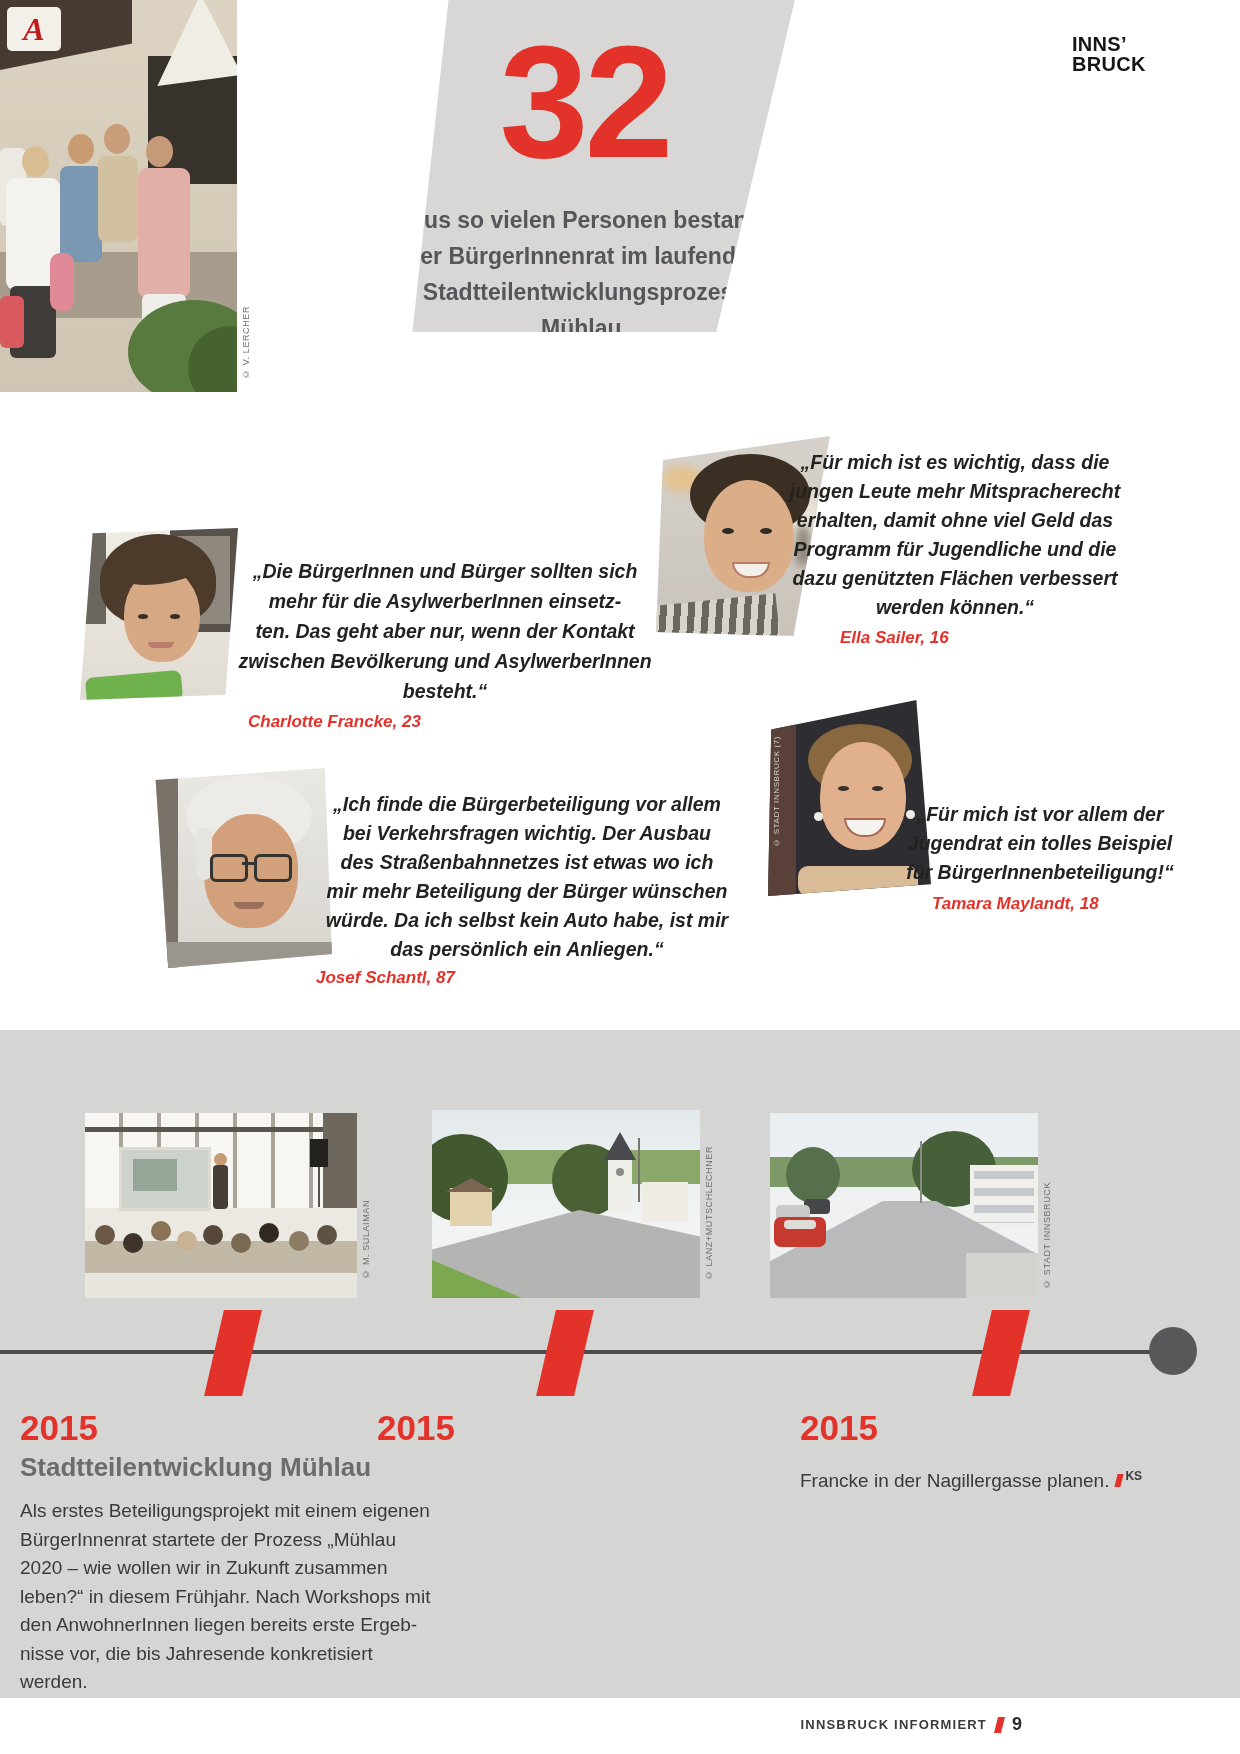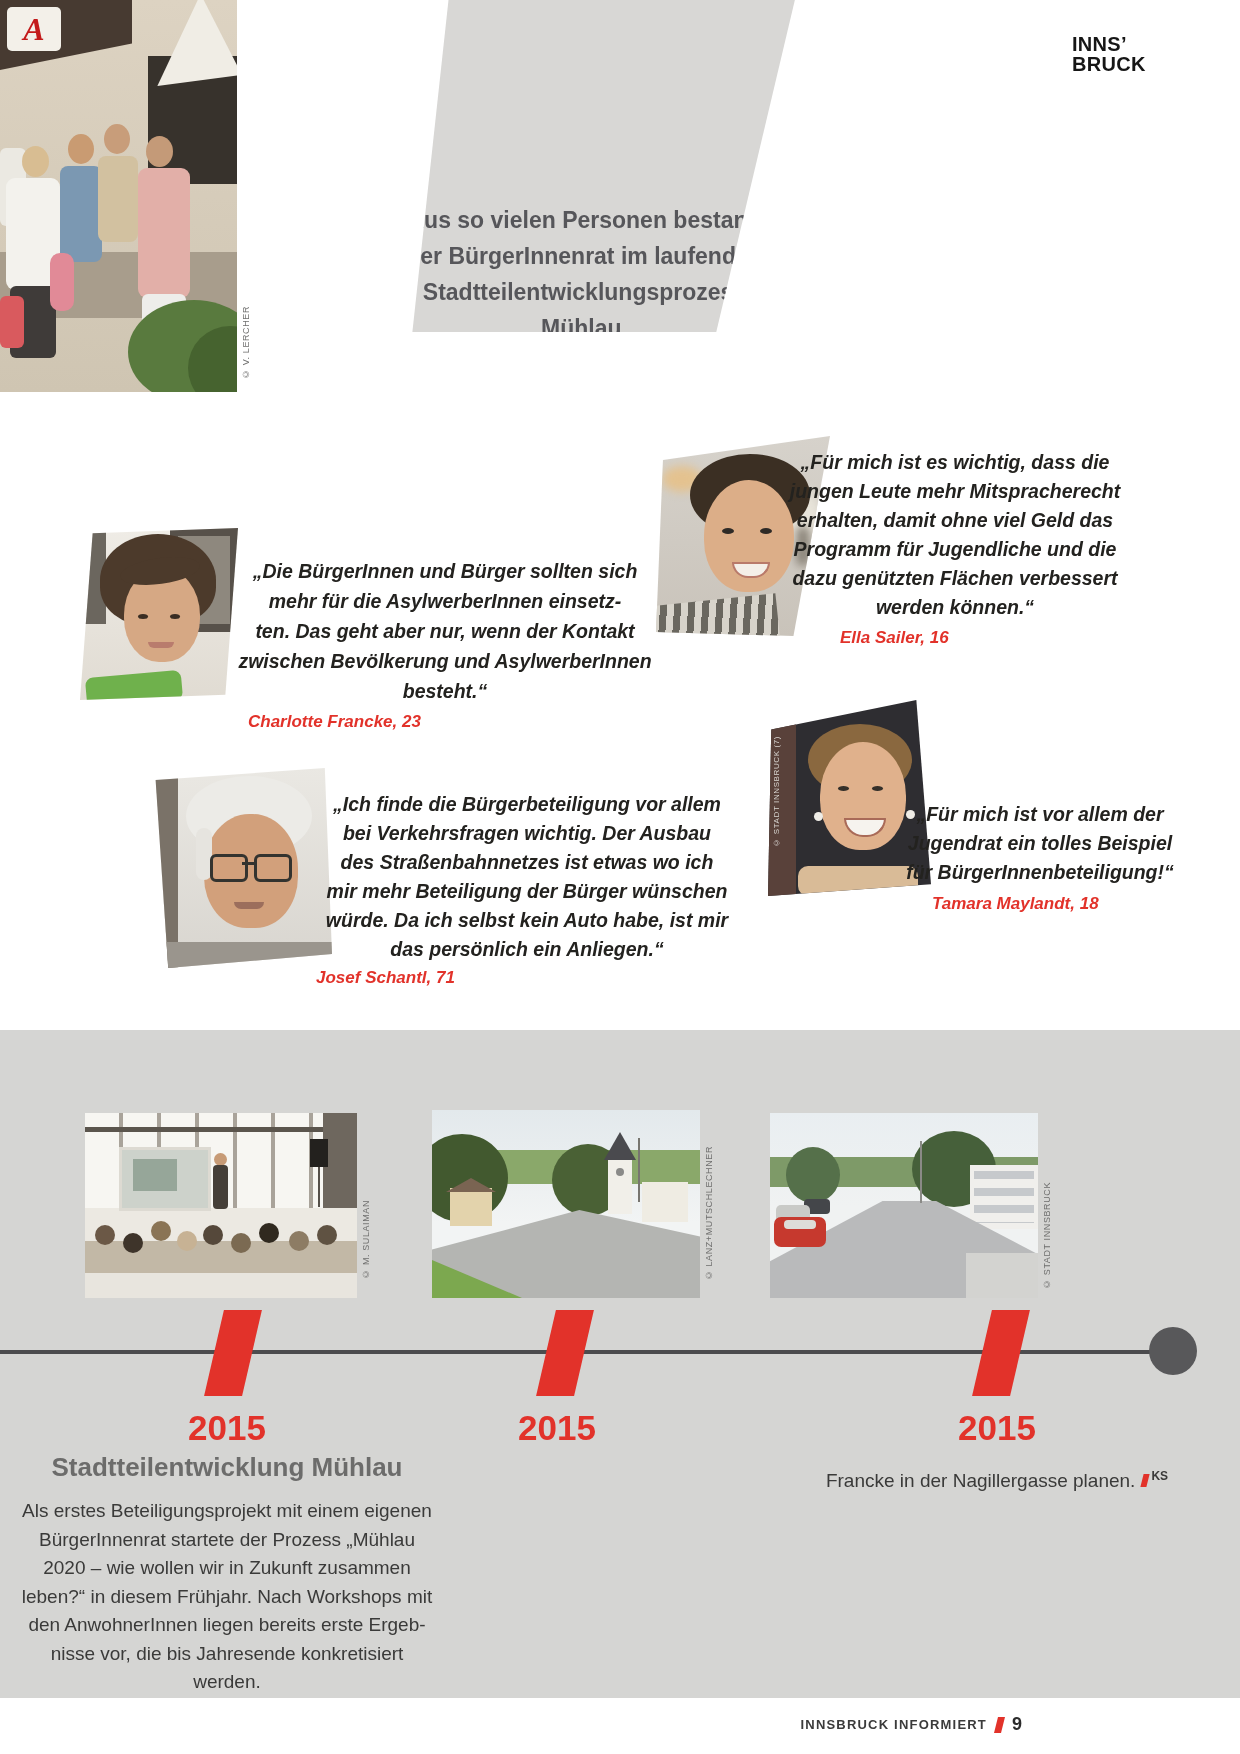--- a/index.html
+++ b/index.html
@@ -23,21 +23,21 @@
   .quote-text{position:absolute;text-align:center;font-style:italic;font-weight:bold;
               color:#23221f;font-size:19.5px;line-height:29px;}
   .quote-author{position:absolute;font-style:italic;font-weight:bold;color:#e2322a;font-size:17px;}
   .qphoto{position:absolute;overflow:hidden;}
   
   .gray-section{position:absolute;left:0;top:1030px;width:1240px;height:668px;background:#d5d5d3;}
   .bphoto{position:absolute;overflow:hidden;}
   .tl-line{position:absolute;left:0;top:1350px;width:1172px;height:4px;background:#4c4c4e;}
   .tl-dot{position:absolute;left:1149px;top:1327px;width:48px;height:48px;border-radius:50%;background:#58585a;}
   .tl-slash{position:absolute;width:38px;height:86px;background:#e2322a;transform:skewX(-13deg);}
-  .tl-col{position:absolute;text-align:center;}
+  .tl-col{position:absolute;text-align:left;}
   .tl-year{font-size:35px;font-weight:bold;color:#e2322a;}
   .tl-title{font-size:26px;font-weight:bold;color:#6c6c6b;margin-top:4px;}
   .tl-body{font-size:19px;line-height:28.5px;color:#3a3a39;margin-top:14px;}
   .ks-slash{display:inline-block;width:6px;height:13px;background:#e2322a;
             transform:skewX(-14deg);margin:0 3px 0 7px;}
   .ks{font-size:12px;font-weight:bold;color:#3a3a39;vertical-align:super;}
   
   .footer{position:absolute;top:1714px;right:218px;display:flex;align-items:center;gap:9px;}
   .footer-brand{font-size:13px;font-weight:bold;letter-spacing:1.2px;color:#3b3b3b;}
   .footer-slash{width:7px;height:16px;background:#e2322a;transform:skewX(-14deg);}
@@ -69,20 +69,21 @@
     <div class="abs" style="left:138px;top:168px;width:52px;height:130px;background:#e2afa8;border-radius:9px;"></div>
     <div class="abs" style="left:142px;top:294px;width:44px;height:72px;background:#eeedea;border-radius:6px;"></div>
     <div class="abs" style="left:50px;top:253px;width:24px;height:58px;background:#e18a97;border-radius:10px;"></div>
     <div class="abs" style="left:0;top:296px;width:24px;height:52px;background:#d95a5e;border-radius:6px;"></div>
     <div class="abs" style="left:128px;top:300px;width:132px;height:104px;background:#597a3e;border-radius:50%;"></div>
     <div class="abs" style="left:188px;top:326px;width:84px;height:84px;background:#46632f;border-radius:50%;"></div>
   </div>
   <div class="credit-v" style="left:241px;top:306px;">© V. LERCHER</div>
 
   <div class="stat-panel">
+    <div class="stat-value">32</div>
     <div class="stat-caption">Aus so vielen Personen bestand<br>der BürgerInnenrat im laufenden<br>Stadtteilentwicklungsprozess<br>Mühlau.</div>
   </div>
 
   <div class="logo">
     <div>INNS’</div>
     <div>BRUCK</div>
   </div>
 
   <div class="qphoto" style="left:656px;top:436px;width:174px;height:200px;background:linear-gradient(180deg,#d6d2cb,#c9c3ba);clip-path:polygon(4% 12%,100% 0,79% 100%,0 98%);">
     <div class="abs soft" style="left:6px;top:30px;width:40px;height:26px;background:#e4c28f;border-radius:50%;"></div>
@@ -118,21 +119,21 @@
     <div class="abs" style="left:34px;top:8px;width:126px;height:80px;background:#ecebe7;border-radius:50%;"></div>
     <div class="abs" style="left:52px;top:46px;width:94px;height:114px;background:#d2a07b;border-radius:48% 48% 45% 45%;"></div>
     <div class="abs" style="left:44px;top:60px;width:16px;height:52px;background:#e6e4df;border-radius:8px;"></div>
     <div class="abs" style="left:58px;top:86px;width:32px;height:22px;border:3px solid #33332f;border-radius:6px;"></div>
     <div class="abs" style="left:102px;top:86px;width:32px;height:22px;border:3px solid #33332f;border-radius:6px;"></div>
     <div class="abs" style="left:90px;top:94px;width:12px;height:3px;background:#33332f;"></div>
     <div class="abs" style="left:82px;top:134px;width:30px;height:7px;background:#9c6e5c;border-radius:0 0 14px 14px;"></div>
     <div class="abs" style="left:10px;top:174px;width:170px;height:28px;background:#9a958d;"></div>
   </div>
   <div class="quote-text" style="left:312px;top:790px;width:430px;">„Ich finde die Bürgerbeteiligung vor allem<br>bei Verkehrsfragen wichtig. Der Ausbau<br>des Straßenbahnnetzes ist etwas wo ich<br>mir mehr Beteiligung der Bürger wünschen<br>würde. Da ich selbst kein Auto habe, ist mir<br>das persönlich ein Anliegen.“</div>
-  <div class="quote-author" style="left:316px;top:968px;">Josef Schantl, 71</div>
+  <div class="quote-author" style="left:316px;top:968px;">Josef Schantl, 87</div>
 
   <div class="qphoto" style="left:768px;top:700px;width:163px;height:196px;background:#2e2d31;clip-path:polygon(2% 15%,91% 0,100% 94%,0 100%);">
     <div class="abs" style="left:0;top:0;width:28px;height:196px;background:#59413a;"></div>
     <div class="abs" style="left:40px;top:24px;width:104px;height:72px;background:#8a683f;border-radius:50%;"></div>
     <div class="abs" style="left:52px;top:42px;width:86px;height:108px;background:#e0b18c;border-radius:50% 50% 46% 46%;"></div>
     <div class="abs" style="left:70px;top:86px;width:11px;height:5px;background:#35302a;border-radius:50%;"></div>
     <div class="abs" style="left:104px;top:86px;width:11px;height:5px;background:#35302a;border-radius:50%;"></div>
     <div class="abs" style="left:76px;top:118px;width:38px;height:15px;background:#f6f3ee;border:2px solid #a96a58;border-radius:0 0 22px 22px;"></div>
     <div class="abs" style="left:46px;top:112px;width:9px;height:9px;background:#efece6;border-radius:50%;"></div>
     <div class="abs" style="left:138px;top:110px;width:9px;height:9px;background:#efece6;border-radius:50%;"></div>

